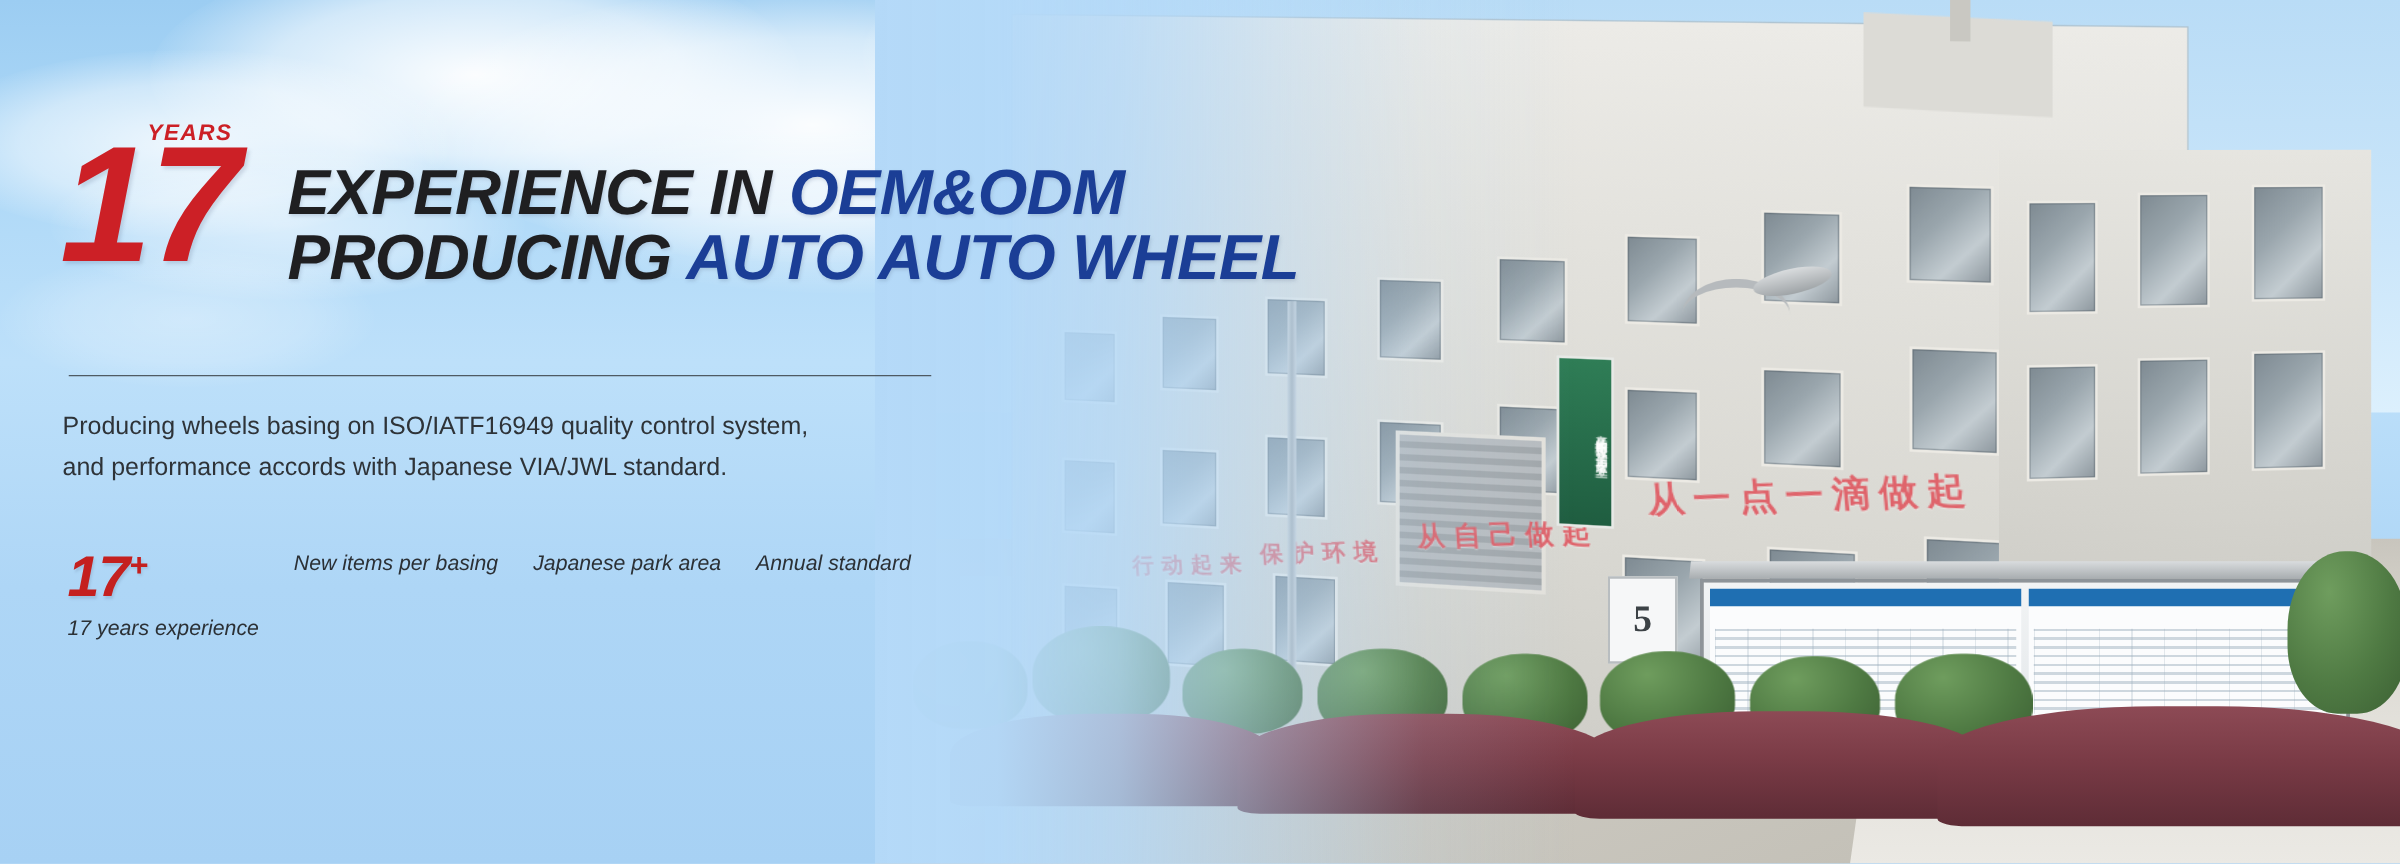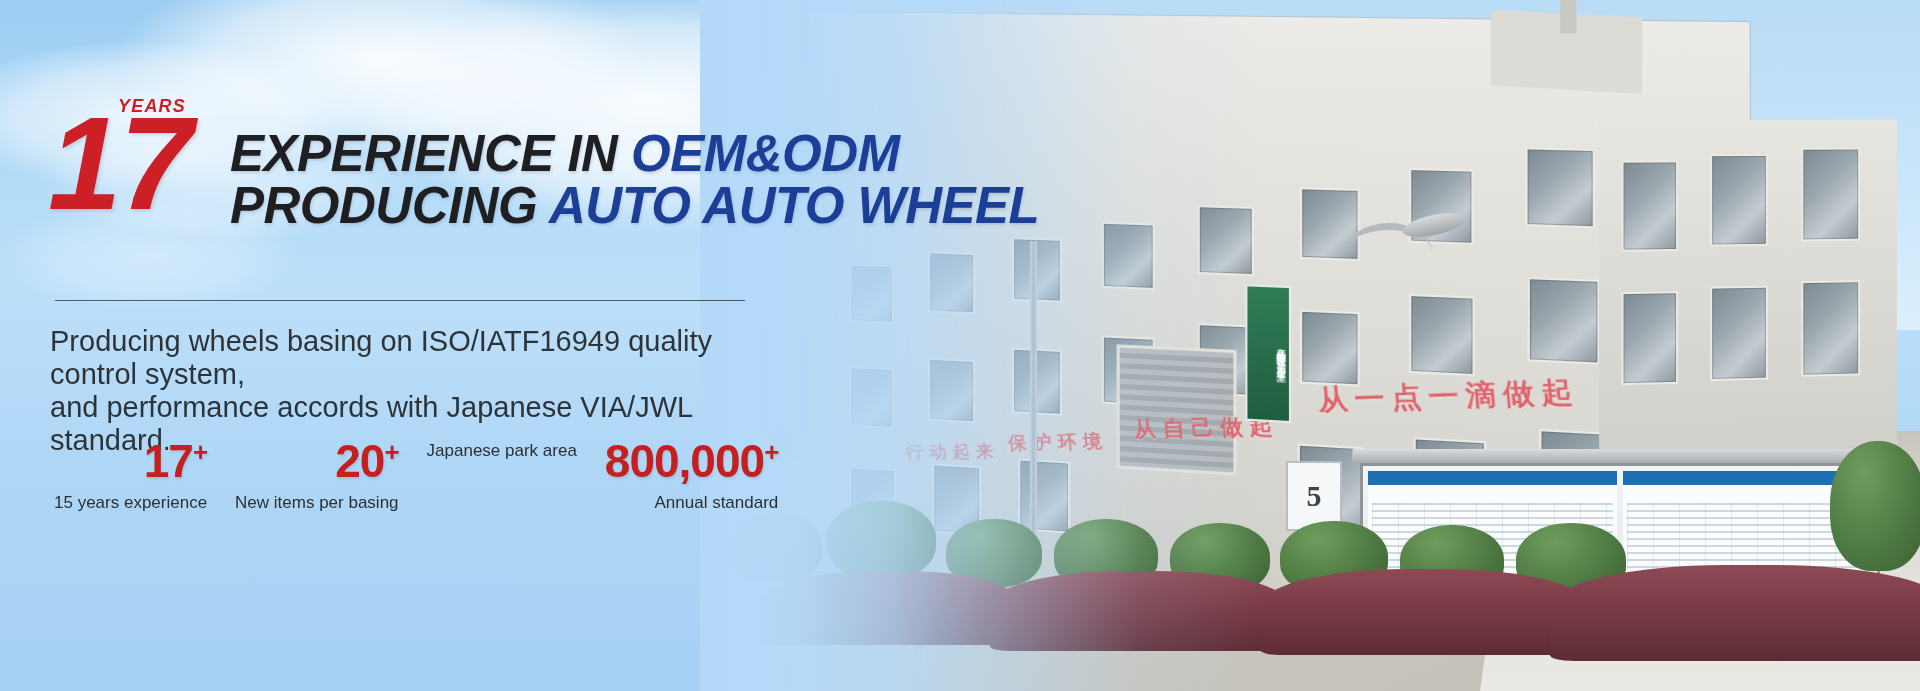--- a/index.html
+++ b/index.html
@@ -221,29 +221,29 @@
   .hl-blue { color:#1b3e96; }
 
   .divider {
     position:absolute; left:55px; top:300px; width:690px; height:0;
     border-top:1.5px solid #3c4348;
     opacity:.85;
   }
 
   .desc {
     position:absolute; left:50px; top:325px; width:720px;
-    font-size:29px; line-height:33px; color:#2e3338;
+    font-size:20px; line-height:33px; color:#2e3338;
     font-family:"Liberation Sans", sans-serif;
   }
 
   .stats {
     position:absolute; left:40px; top:435px;
     display:flex; align-items:flex-start;
   }
-  .stat { text-align:right; padding:0 14px; }
+  .stat { text-align:left; padding:0 14px;font-style:italic; }
   .stat-num {
     color:#c4201f; font-size:46px; line-height:52px; font-weight:bold;
     letter-spacing:-1px; white-space:nowrap;
     text-shadow:1px 2px 2px rgba(80,100,130,.18);
   }
   .stat-num sup { font-size:26px; vertical-align:super; line-height:0; }
   .stat-label {
     color:#2b3035; font-size:17px; line-height:24px; margin-top:4px;
     white-space:nowrap;
   }
@@ -372,29 +372,27 @@
     <div class="divider"></div>
 
     <div class="desc">
       <div>Producing wheels basing on ISO/IATF16949 quality control system,</div>
       <div>and performance accords with Japanese VIA/JWL standard.</div>
     </div>
 
     <div class="stats">
       <div class="stat">
         <div class="stat-num"><span>17</span><sup>+</sup></div>
-        <div class="stat-label">15 years experience</div>
+        <div class="stat-label">17 years experience</div>
       </div>
       <div class="stat">
-        <div class="stat-num"><span>20</span><sup>+</sup></div>
         <div class="stat-label">New items per basing</div>
       </div>
       <div class="stat">
         <div class="stat-label">Japanese park area</div>
       </div>
       <div class="stat">
-        <div class="stat-num"><span>800,000</span><sup>+</sup></div>
         <div class="stat-label">Annual standard</div>
       </div>
     </div>
 
   </div>
 </div>
 
 </body></html>

